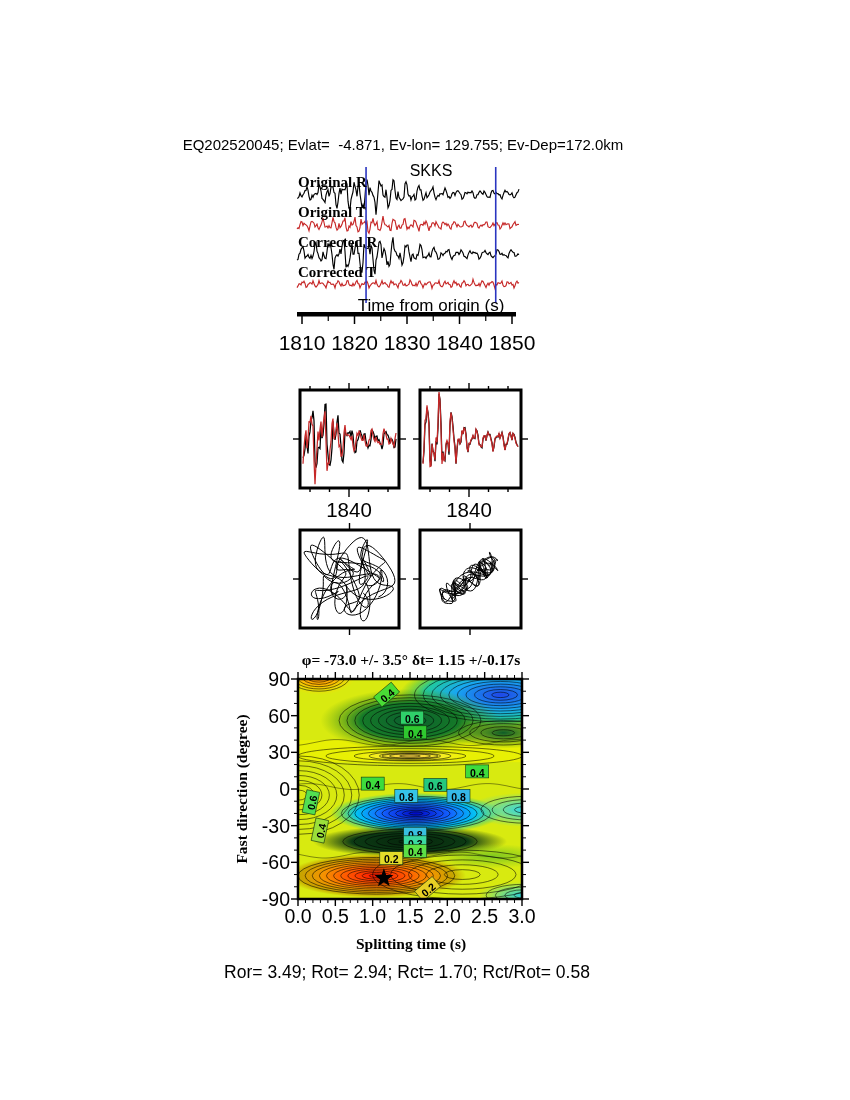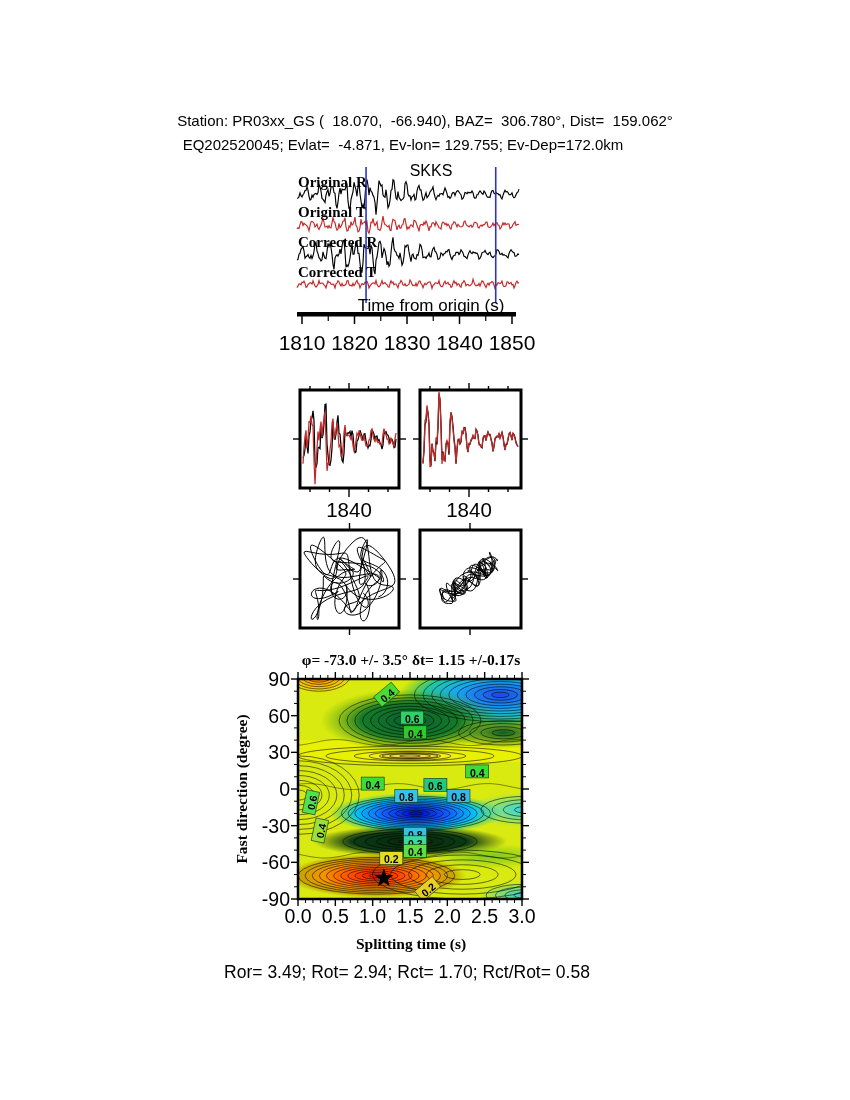--- a/index.html
+++ b/index.html
@@ -11,21 +11,20 @@
   .ftr{position:absolute;top:962px;left:-18px;width:850px;text-align:center;font-size:17.5px;}
   svg{position:absolute;left:0;top:0;}
   text{fill:#000;}
   .serif{font-family:"Liberation Serif",serif;font-weight:bold;}
   .sans{font-family:"Liberation Sans",sans-serif;}
 </style>
 </head>
 <body>
 
 <div class="page">
-  <div class="hdr hdr1">Station: PR03xx_GS (  18.070,  -66.940), BAZ=  306.780°, Dist=  159.062°</div>
   <div class="hdr hdr2">EQ202520045; Evlat=  -4.871, Ev-lon= 129.755; Ev-Dep=172.0km</div>
 
   <svg id="fig" width="850" height="1100" viewBox="0 0 850 1100">
     <defs id="defs">
       <clipPath id="cp-w0">
           <rect x="302" y="392" width="95" height="94"></rect>
         </clipPath>
       <clipPath id="cp-w1">
           <rect x="422" y="392" width="97" height="94"></rect>
         </clipPath>

